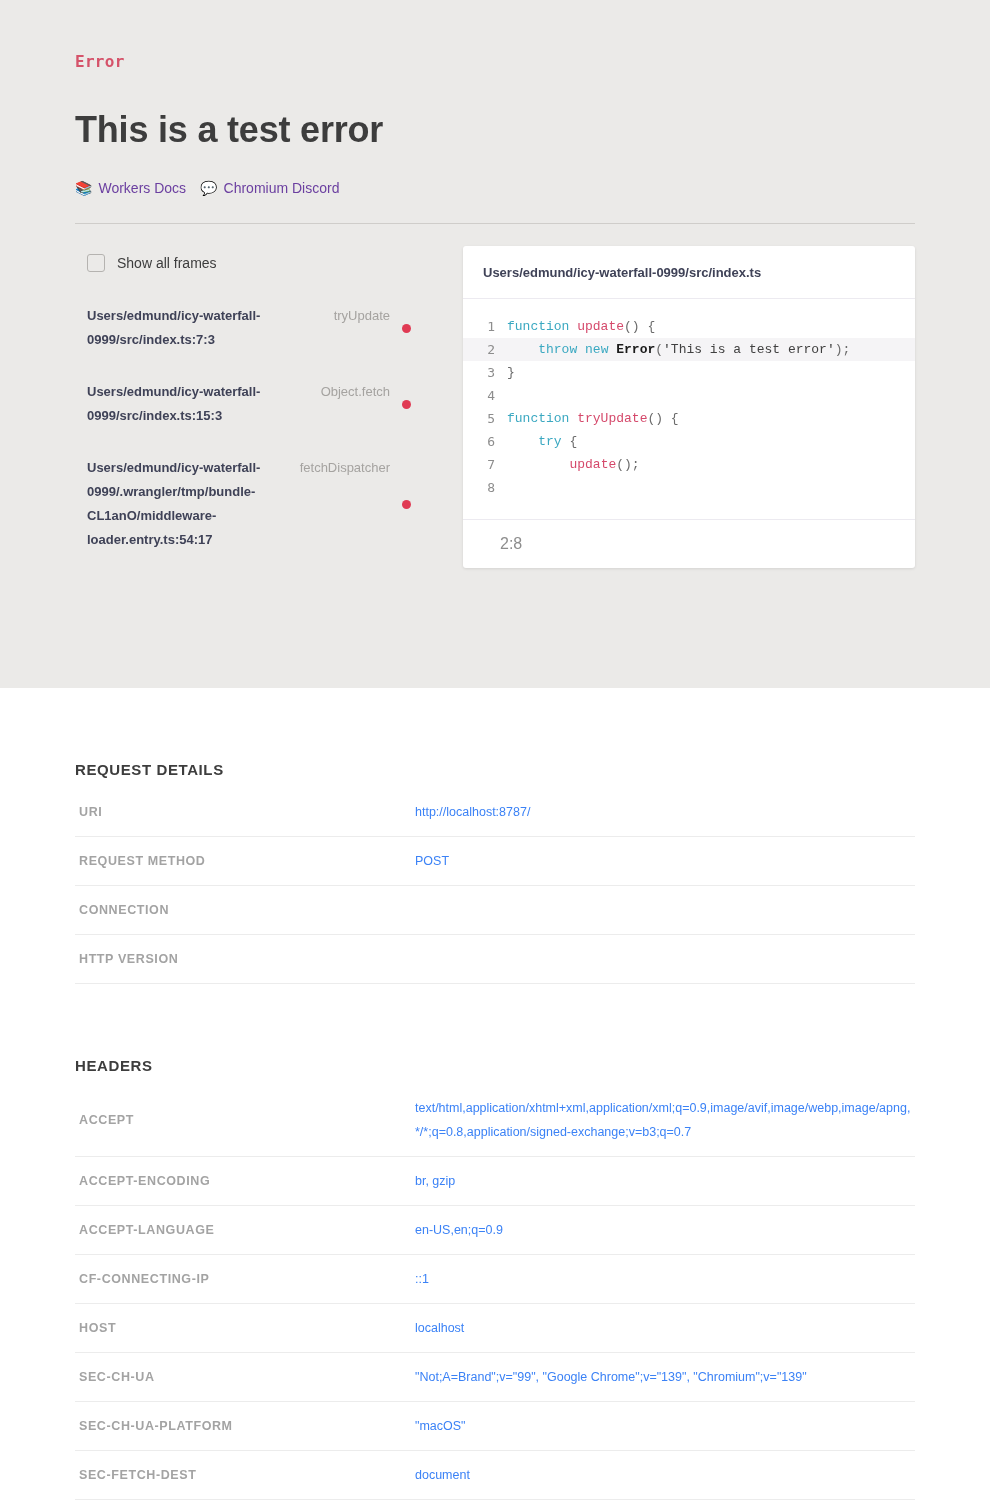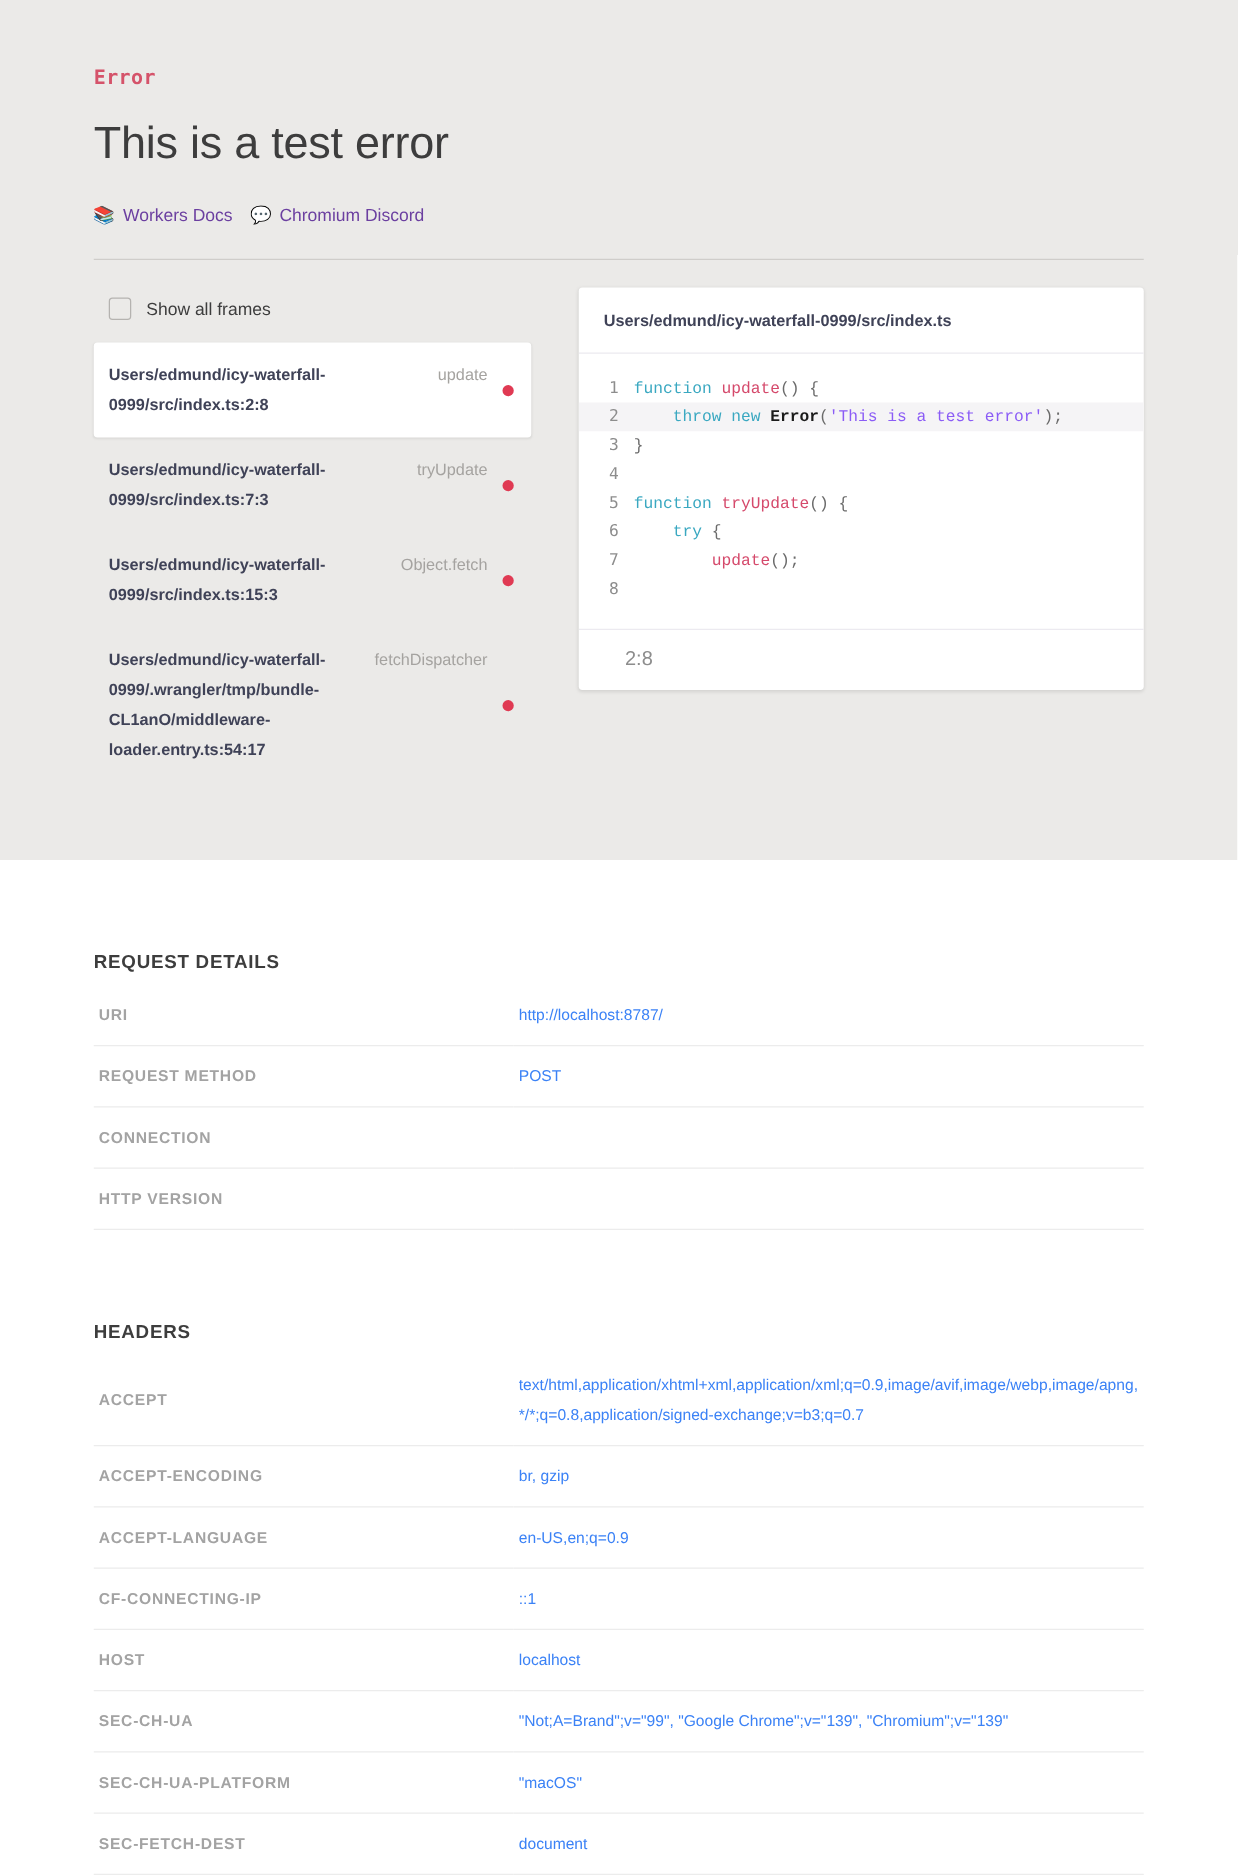--- a/index.html
+++ b/index.html
@@ -25,24 +25,24 @@
   .error-kicker {
     font-family: "DejaVu Sans Mono", "Liberation Mono", monospace;
     font-size: 16px;
     font-weight: 700;
     color: #d5536a;
     letter-spacing: 0.3px;
     line-height: 20px;
   }
   .error-title {
     font-size: 36px;
-    font-weight: 400;
+    font-weight: 700;
     color: #3d3d3d;
     line-height: 44px;
-    margin-top: 20px;
+    margin-top: 36px;
     letter-spacing: -0.2px;
   }
   .links-row {
     margin-top: 26px;
     display: flex;
     align-items: center;
     gap: 14px;
     font-size: 14px;
     line-height: 20px;
   }
@@ -165,21 +165,21 @@
     flex: 0 0 44px;
     text-align: right;
     padding-right: 12px;
     color: #8d8d8d;
     user-select: none;
   }
   .ctext { color: #4a4a4a; font-family: Liberation Mono, monospace; }
   .kw   { color: #3aa8c1; }
   .fn   { color: #d5496b; }
   .cls  { color: #1b1b1b; font-weight: 700; }
-  .str  { color: #8b5cf6; }
+  .str  { color: #404040; }
   .punc { color: #6b6b6b; }
   .code-foot {
     border-top: 1px solid #eceaf0;
     padding: 15px 37px;
     font-size: 16px;
     color: #8d8d8d;
     line-height: 18px;
   }
 
   
@@ -239,25 +239,20 @@
     <hr class="hr">
 
     <div class="cols">
 
       <div class="col-left">
         <div class="showall">
           <span class="cbx"></span>
           <span class="showall-label">Show all frames</span>
         </div>
         <div class="frames" id="frame-list">
-            <div class="frame selected">
-              <div class="frame-loc">Users/edmund/icy-waterfall-0999/src/index.ts:2:8</div>
-              <div class="frame-fn">update</div>
-              <span class="frame-dot" style="background: rgb(224, 58, 83);"></span>
-            </div>
             <div class="frame">
               <div class="frame-loc">Users/edmund/icy-waterfall-0999/src/index.ts:7:3</div>
               <div class="frame-fn">tryUpdate</div>
               <span class="frame-dot" style="background: rgb(224, 58, 83);"></span>
             </div>
             <div class="frame">
               <div class="frame-loc">Users/edmund/icy-waterfall-0999/src/index.ts:15:3</div>
               <div class="frame-fn">Object.fetch</div>
               <span class="frame-dot" style="background: rgb(224, 58, 83);"></span>
             </div>

